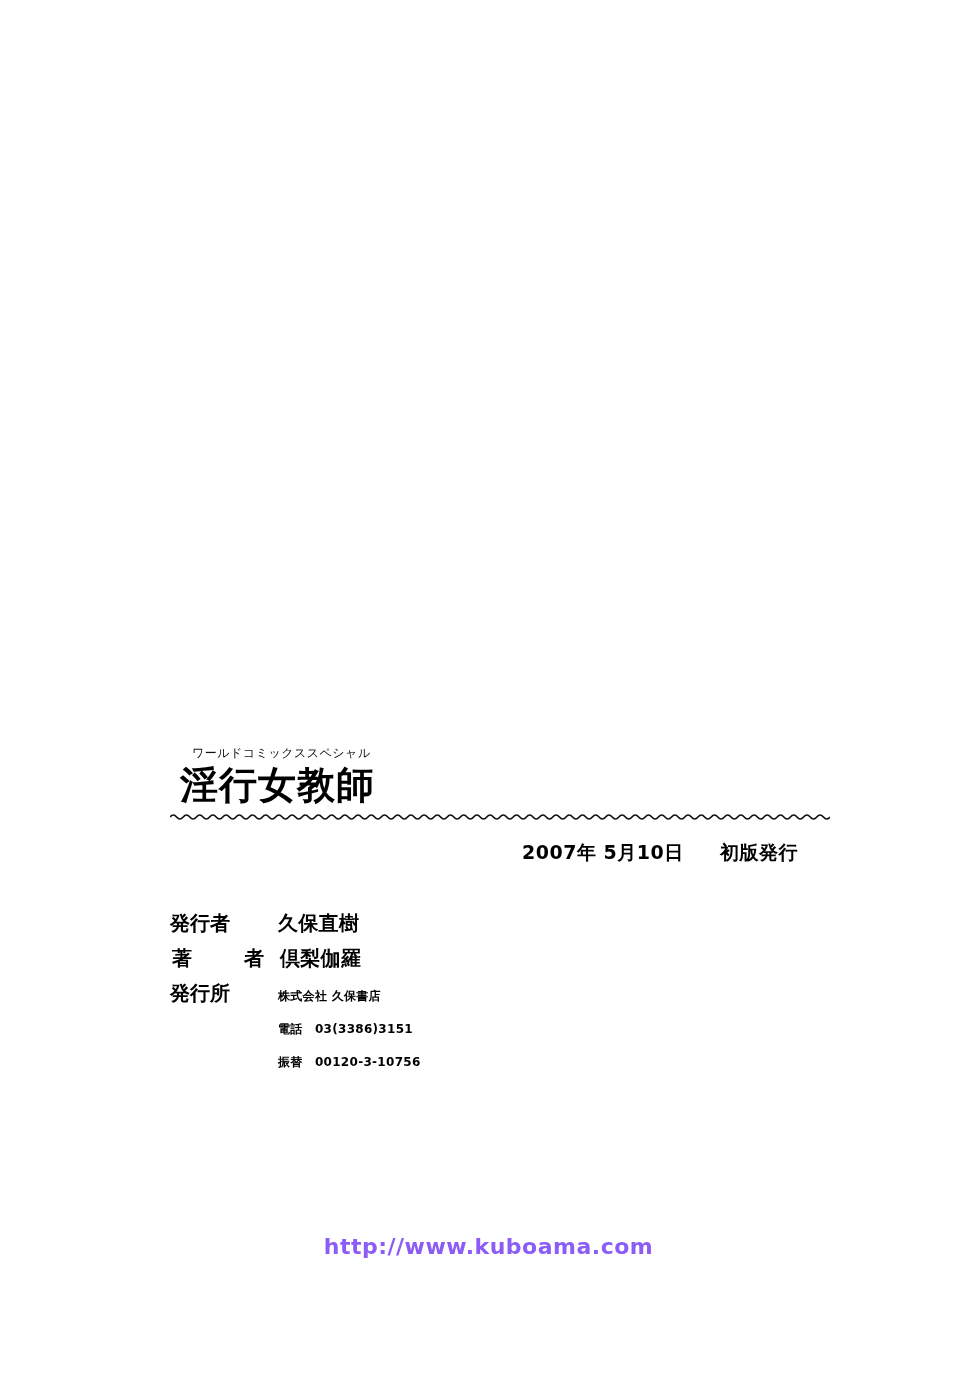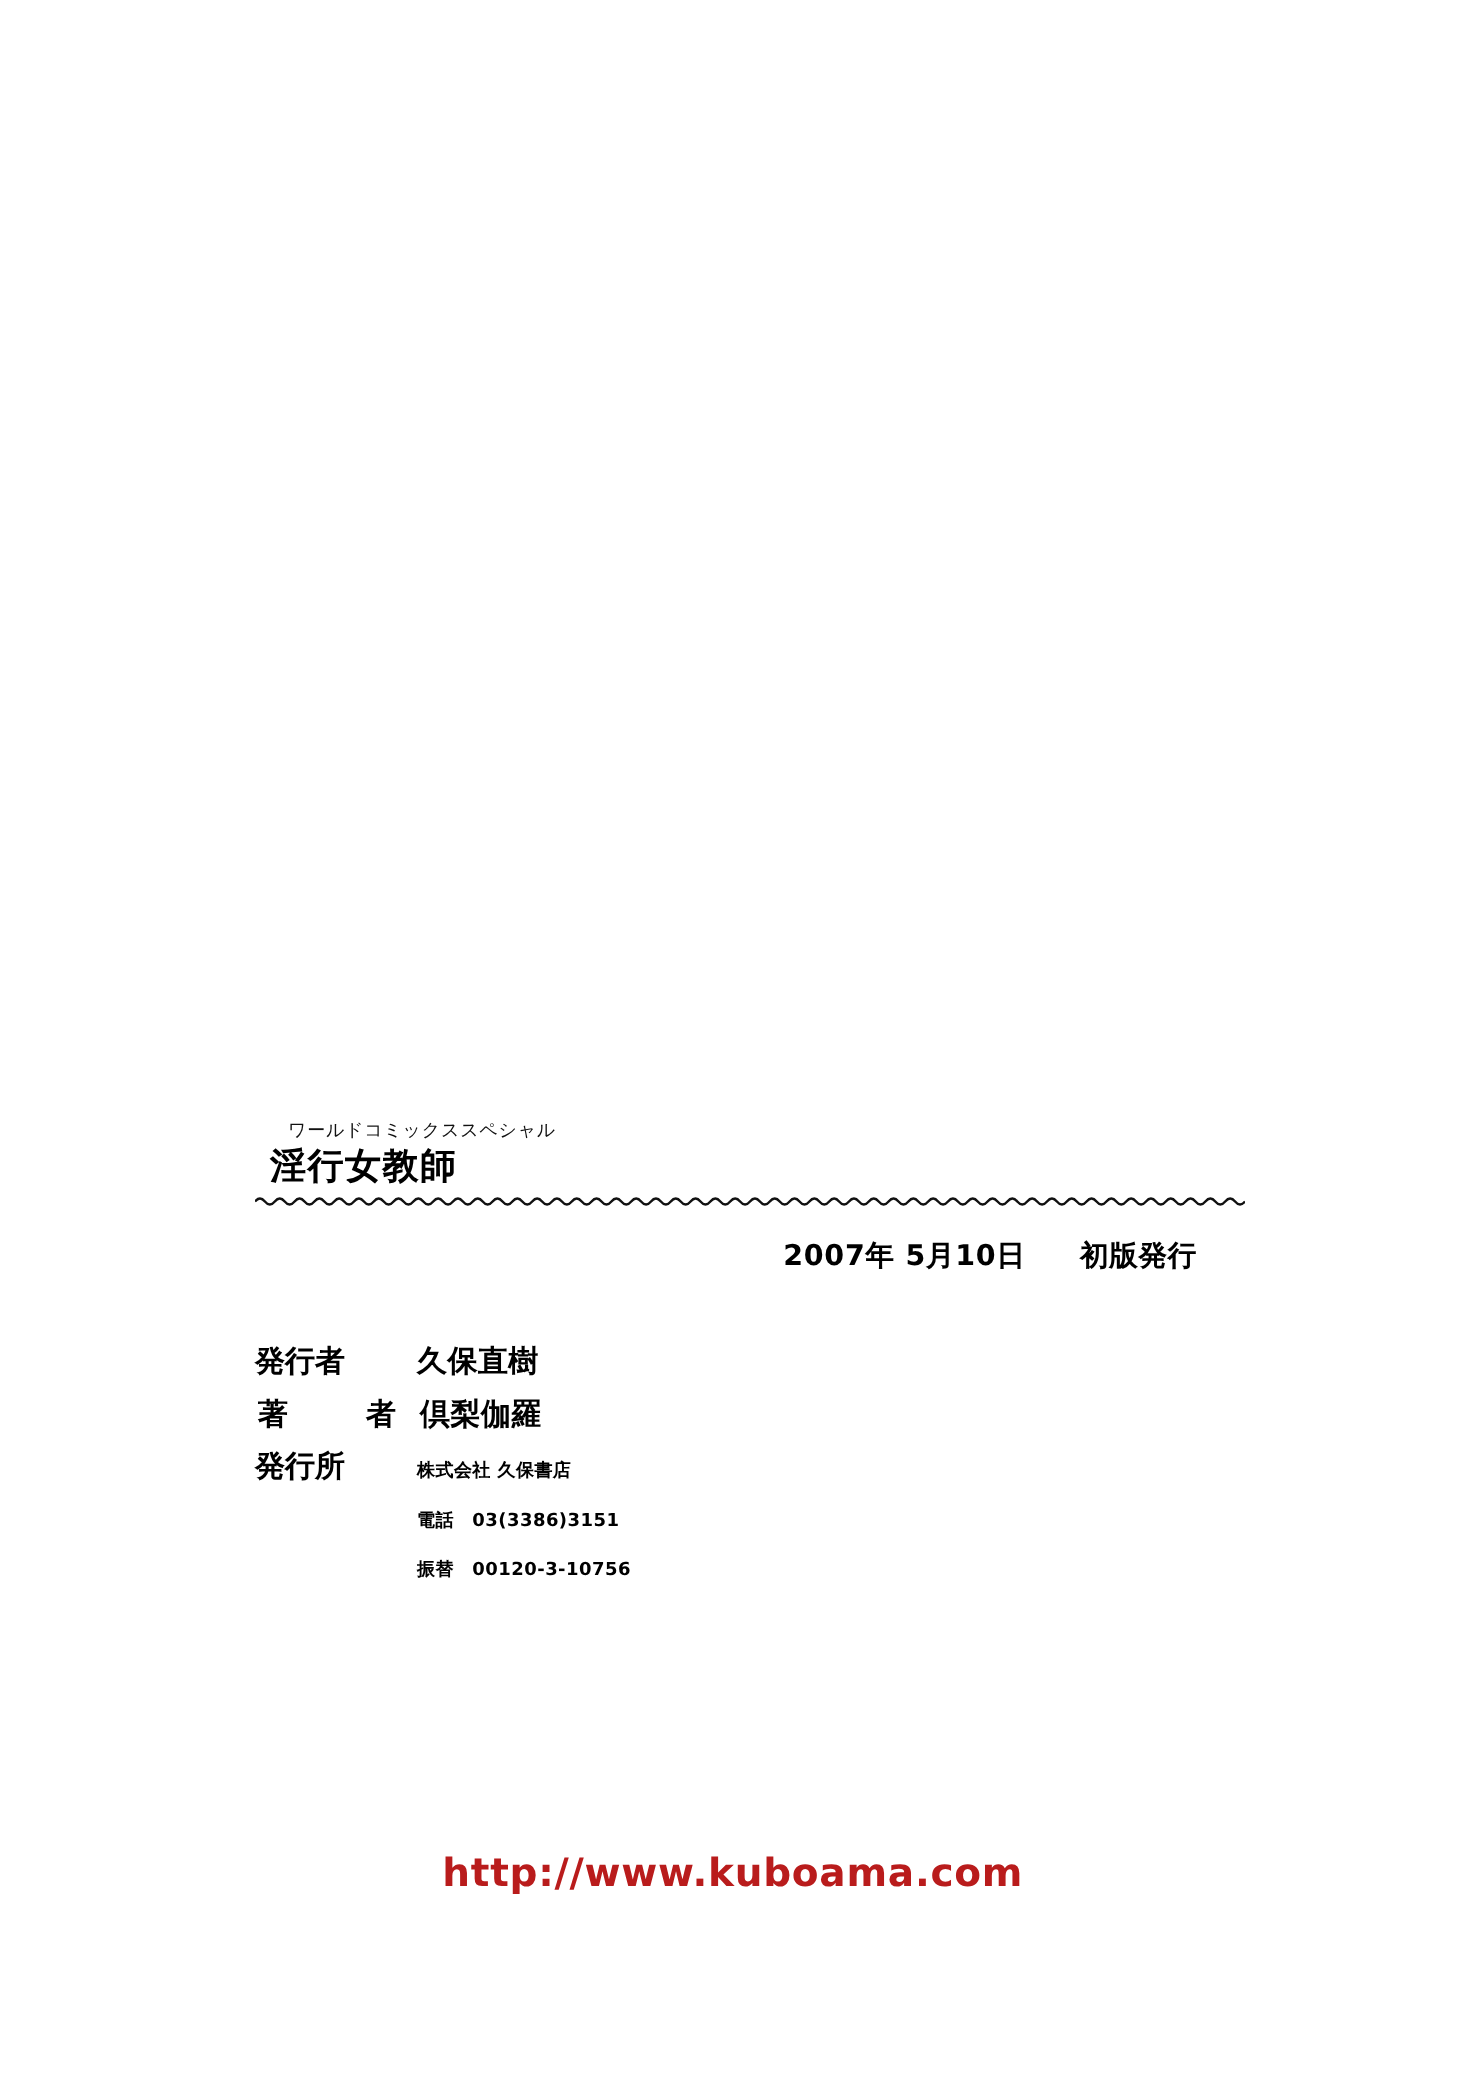--- a/index.html
+++ b/index.html
@@ -35,21 +35,21 @@
     font-family: "DejaVu Sans", "Liberation Sans", sans-serif;
     font-size: 12px;
     letter-spacing: 0.5px;
     font-weight: 400;
     color: #111;
     margin: 0 0 2px 22px;
   }
 
   .book-title {
     font-family: "DejaVu Sans", "Liberation Sans", sans-serif;
-    font-size: 24px;
+    font-size: 38px;
     font-weight: 700;
     letter-spacing: 1px;
     color: #000;
     margin: 0 0 4px 10px;
     line-height: 1.15;
   }
 
   
   .wave-rule {
     display: block;
@@ -146,23 +146,23 @@
     text-align: center;
     font-family: "DejaVu Sans", "Liberation Sans", sans-serif;
   }
   .homepage .hp-name {
     font-size: 23px;
     font-weight: 700;
     color: #000;
     letter-spacing: 0.5px;
   }
   .homepage .hp-url {
-    font-size: 26px;
-    font-weight: 700;
-    color: #b91c1c;
+    font-size: 22px;
+    font-weight: 700;
+    color: #8b5cf6;
     letter-spacing: 0.5px;
     margin-top: 6px;
   }
 </style>
 </head>
 <body>
 
 <div class="page">
 
   <div class="colophon">

